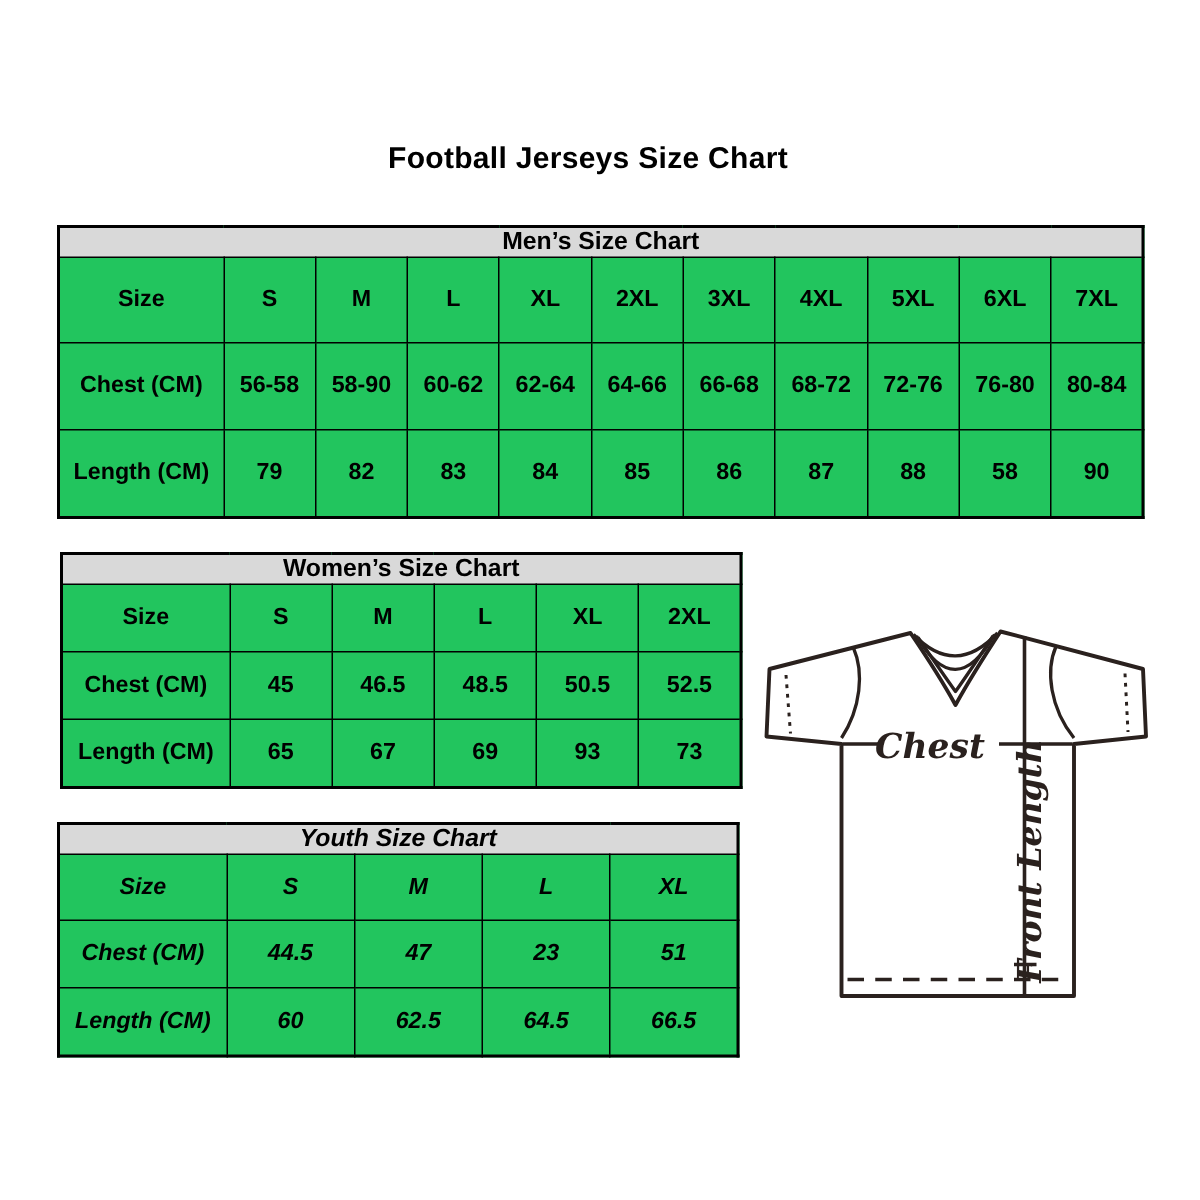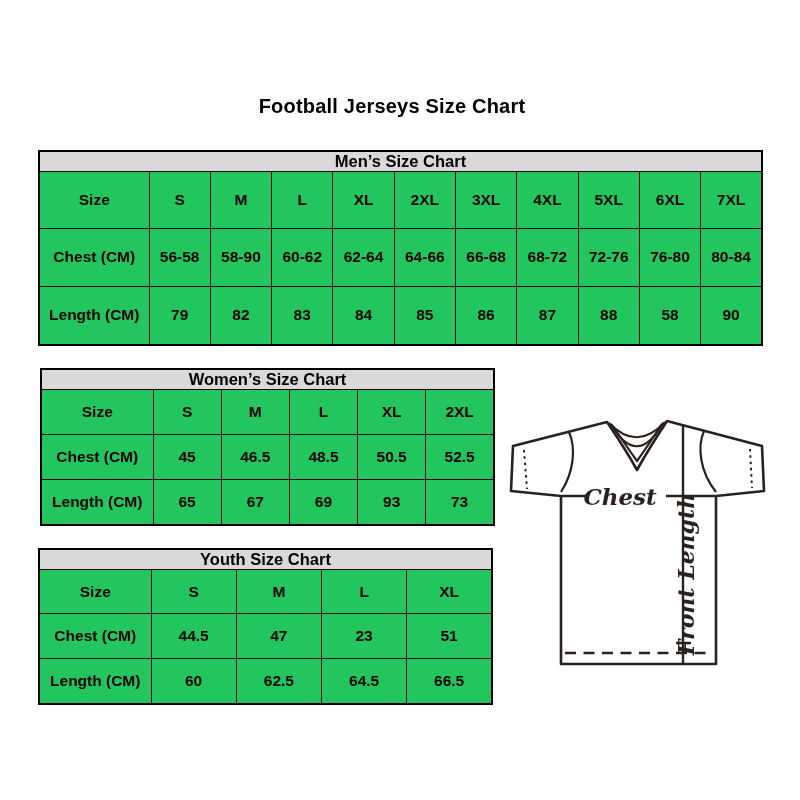--- a/index.html
+++ b/index.html
@@ -38,21 +38,21 @@
     padding: 0;
     overflow: hidden;
     white-space: nowrap;
   }
   .size-table th.tbl-header {
     background: #d9d9d9;
     font-size: 16.5px;
   }
   #mens-table   { left: 38px; top: 150px; width: 725px; height: 196px; }
   #womens-table { left: 30px; top: 368px; width: 455px; height: 158px; margin-left: 10px; }
-  #youth-table  { left: 38px; top: 548px; width: 455px; height: 157px; }
+  #youth-table  { left: 38px; top: 548px; width: 455px; height: 157px; font-style: italic; }
   #jersey-diagram {
     position: absolute;
     left: 500px;
     top: 403px;
     width: 300px;
     height: 305px;
   }
   #jersey-diagram svg { display: block; }
   .measure-label {
     font-family: "DejaVu Serif", serif;

